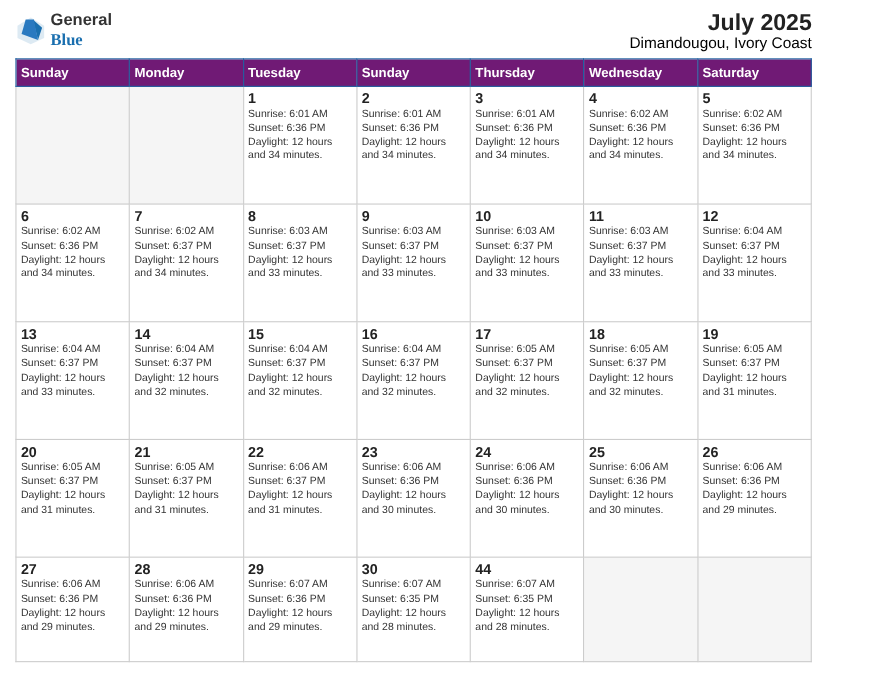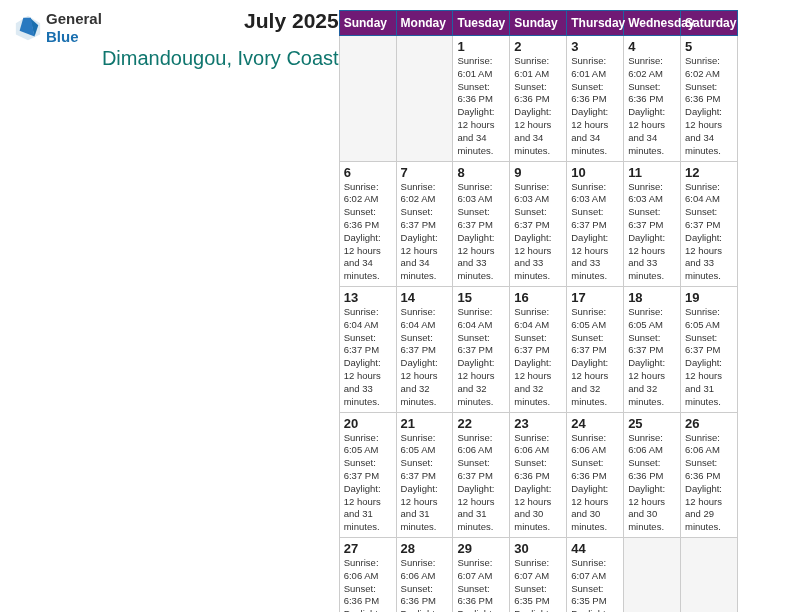--- a/index.html
+++ b/index.html
@@ -8,57 +8,57 @@
       height: 612px;
       font-family: Arial, Helvetica, sans-serif;
       background: #fff;
       overflow: hidden;
     }
     .page {
       width: 752px;
       height: 612px;
       padding: 10px 14px;
       display: flex;
-      flex-direction: row;
+      flex-direction: column;
     }
     .header {
       display: flex;
       justify-content: space-between;
       align-items: flex-start;
       margin-bottom: 6px;
     }
     .logo {
       display: flex;
       align-items: center;
       gap: 4px;
     }
     .logo-text {
       font-size: 15px;
       font-weight: bold;
       line-height: 1.2;
     }
     .logo-general { color: #333; }
-    .logo-blue { color: #1a6faf; }
+    .logo-blue { color: #1a6faf; font-family: Liberation Serif, serif; }
     .logo-icon {
       width: 28px;
       height: 28px;
     }
     .title-block {
       text-align: right;
     }
     .month-title {
       font-size: 21px;
       font-weight: bold;
       color: #222;
       line-height: 1;
     }
     .location-title {
-      font-size: 20px;
-      color: #0f766e;
-      margin-top: 16px;
+      font-size: 14px;
+      color: #000000;
+      margin-top: 0;
     }
     .calendar {
       flex: 1;
       border: 1px solid #ccc;
       border-collapse: collapse;
       width: 100%;
       table-layout: fixed;
     }
     .calendar th {
       background: #701a75;

